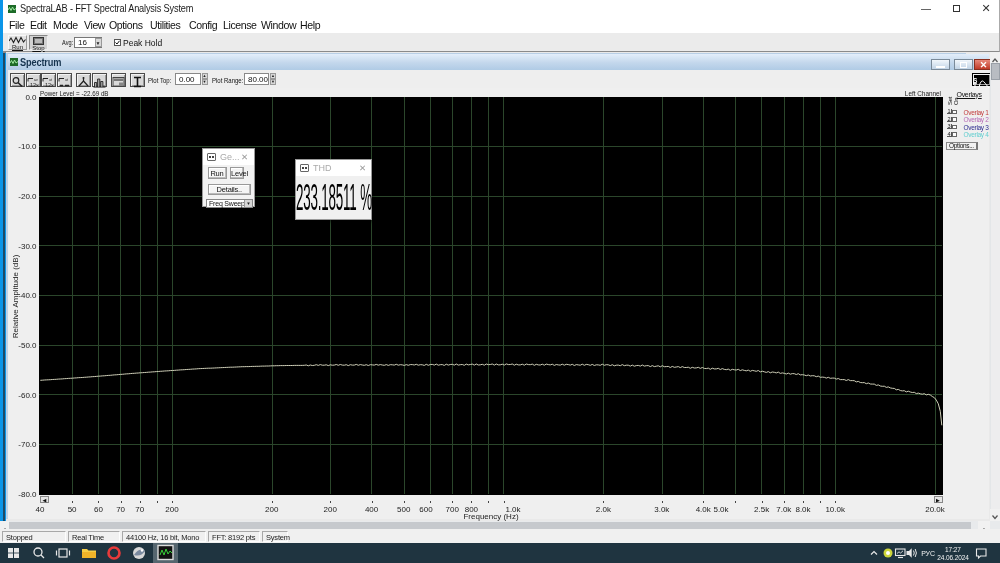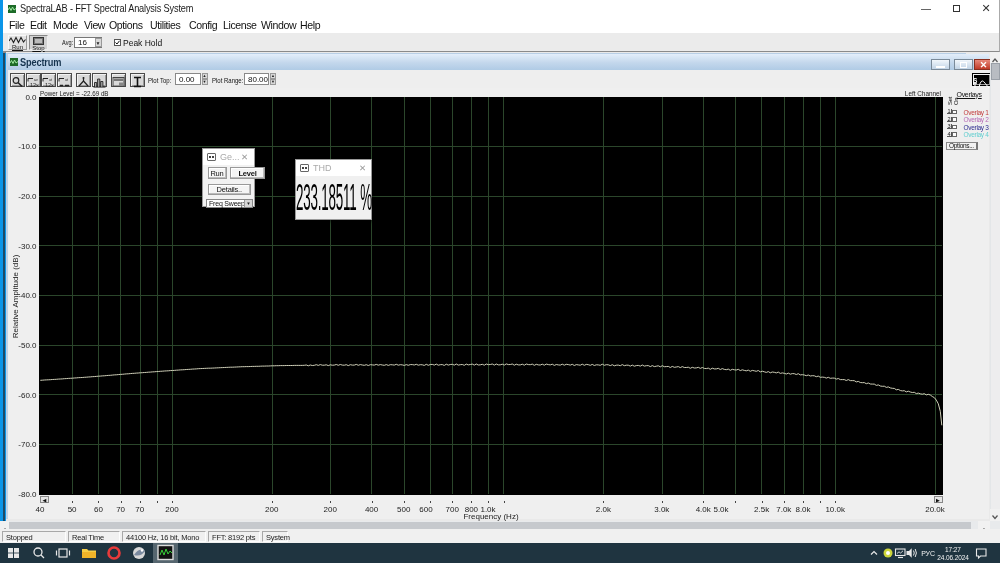--- a/index.html
+++ b/index.html
@@ -271,21 +271,21 @@
       <div class="xl" style="left:92.6px">70</div>
       <div class="xl" style="left:111.8px">70</div>
       <div class="xl" style="left:144px">200</div>
       <div class="xl" style="left:243.8px">200</div>
       <div class="xl" style="left:302.2px">200</div>
       <div class="xl" style="left:343.6px">400</div>
       <div class="xl" style="left:375.7px">500</div>
       <div class="xl" style="left:398px">600</div>
       <div class="xl" style="left:424.2px">700</div>
       <div class="xl" style="left:443.4px">800</div>
-      <div class="xl" style="left:460px">1.0k</div>
+      <div class="xl" style="left:485px">1.0k</div>
       <div class="xl" style="left:575.4px">2.0k</div>
       <div class="xl" style="left:633.8px">3.0k</div>
       <div class="xl" style="left:675.2px">4.0k</div>
       <div class="xl" style="left:693px">5.0k</div>
       <div class="xl" style="left:733.6px">2.5k</div>
       <div class="xl" style="left:755.8px">7.0k</div>
       <div class="xl" style="left:775.0px">8.0k</div>
       <div class="xl" style="left:807.2px">10.0k</div>
       <div class="xl" style="left:907.0px">20.0k</div>
 <div class="abs" id="freqlabel">Frequency (Hz)</div>
@@ -310,21 +310,21 @@
 <div class="ovl" style="left:938px;top:53.5px;width:32px;height:8px;border:1px solid #888;border-right:2px solid #777;background:#f2f2f2;color:#111;padding-left:2px;font-size:6.5px;line-height:6.5px;">Options...</div>
 </div>
 </div>
 
 <div class="fwin" style="left:202px;top:148px;width:53px;height:59px;">
 <div class="ftitle"></div>
     <div class="ficon"></div>
     <div class="ftext">Ge...</div>
     <div class="fx" style="left:38px;">✕</div>
 <div class="gbtn" style="left:4.5px;top:18px;width:19px;height:12px;line-height:11px;">Run</div>
-<div class="gbtn" style="left:27px;top:18px;width:35px;height:12px;line-height:11px;font-weight:bold;">Level</div>
+<div class="gbtn" style="left:27px;top:18px;width:14px;height:12px;line-height:11px;">Level</div>
 <div class="gbtn" style="left:4.5px;top:34.5px;width:43.5px;height:11px;line-height:10px;">Details..</div>
 <div style="position:absolute;left:3px;top:50px;width:47px;height:9px;background:#fff;border:1px solid #888;font-size:7px;letter-spacing:-0.2px;color:#111;padding-left:2px;line-height:8px;">Freq Sweep<span style="position:absolute;right:0;top:0;bottom:0;width:8px;background:#d6d6d6;border-left:1px solid #999;text-align:center;font-size:4.5px;line-height:8px;color:#222;">▼</span></div>
 </div>
 <div class="fwin" style="left:295px;top:159px;width:77px;height:61px;background:#f0f0f0;">
 <div class="ftitle"></div>
     <div class="ficon"></div>
     <div class="ftext">THD</div>
     <div class="fx" style="left:63px;">✕</div>
 <div id="thdnum" style="position:absolute;left:-0.5px;top:16.5px;font-size:36px;color:#000;white-space:nowrap;transform:scaleX(0.372);transform-origin:0 0;letter-spacing:-0.5px;">233.18511 %</div>
 </div>

